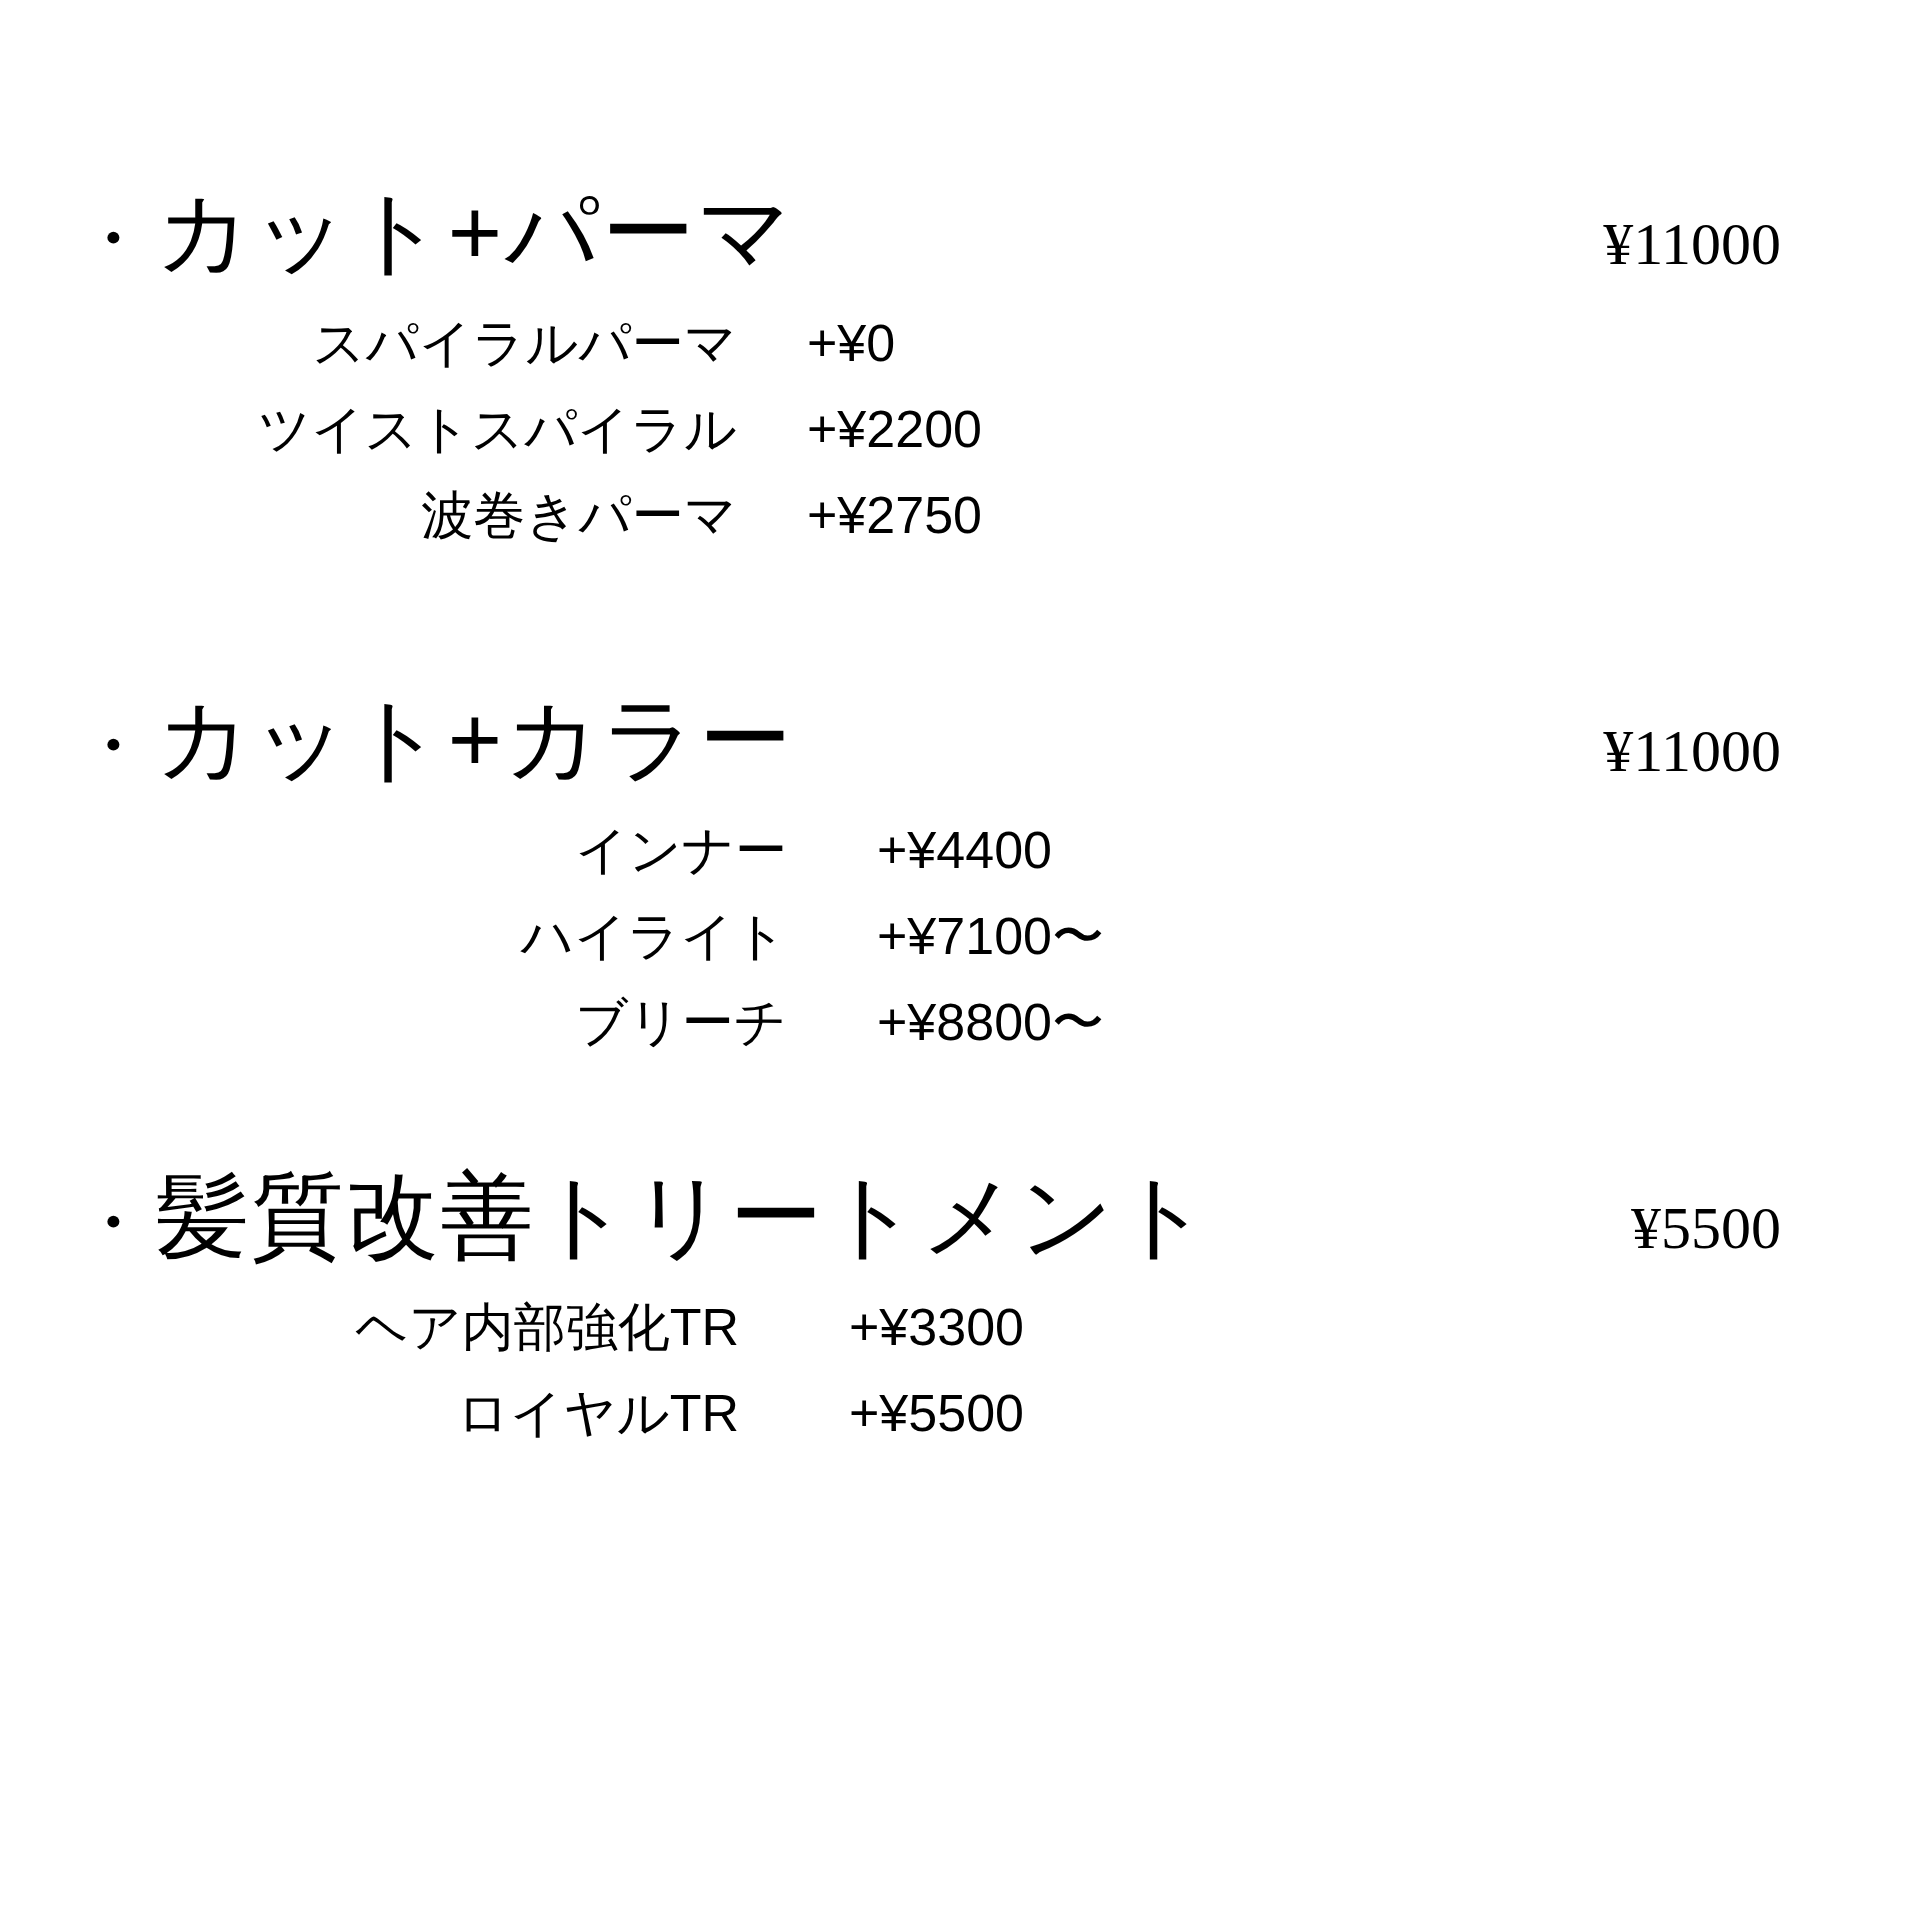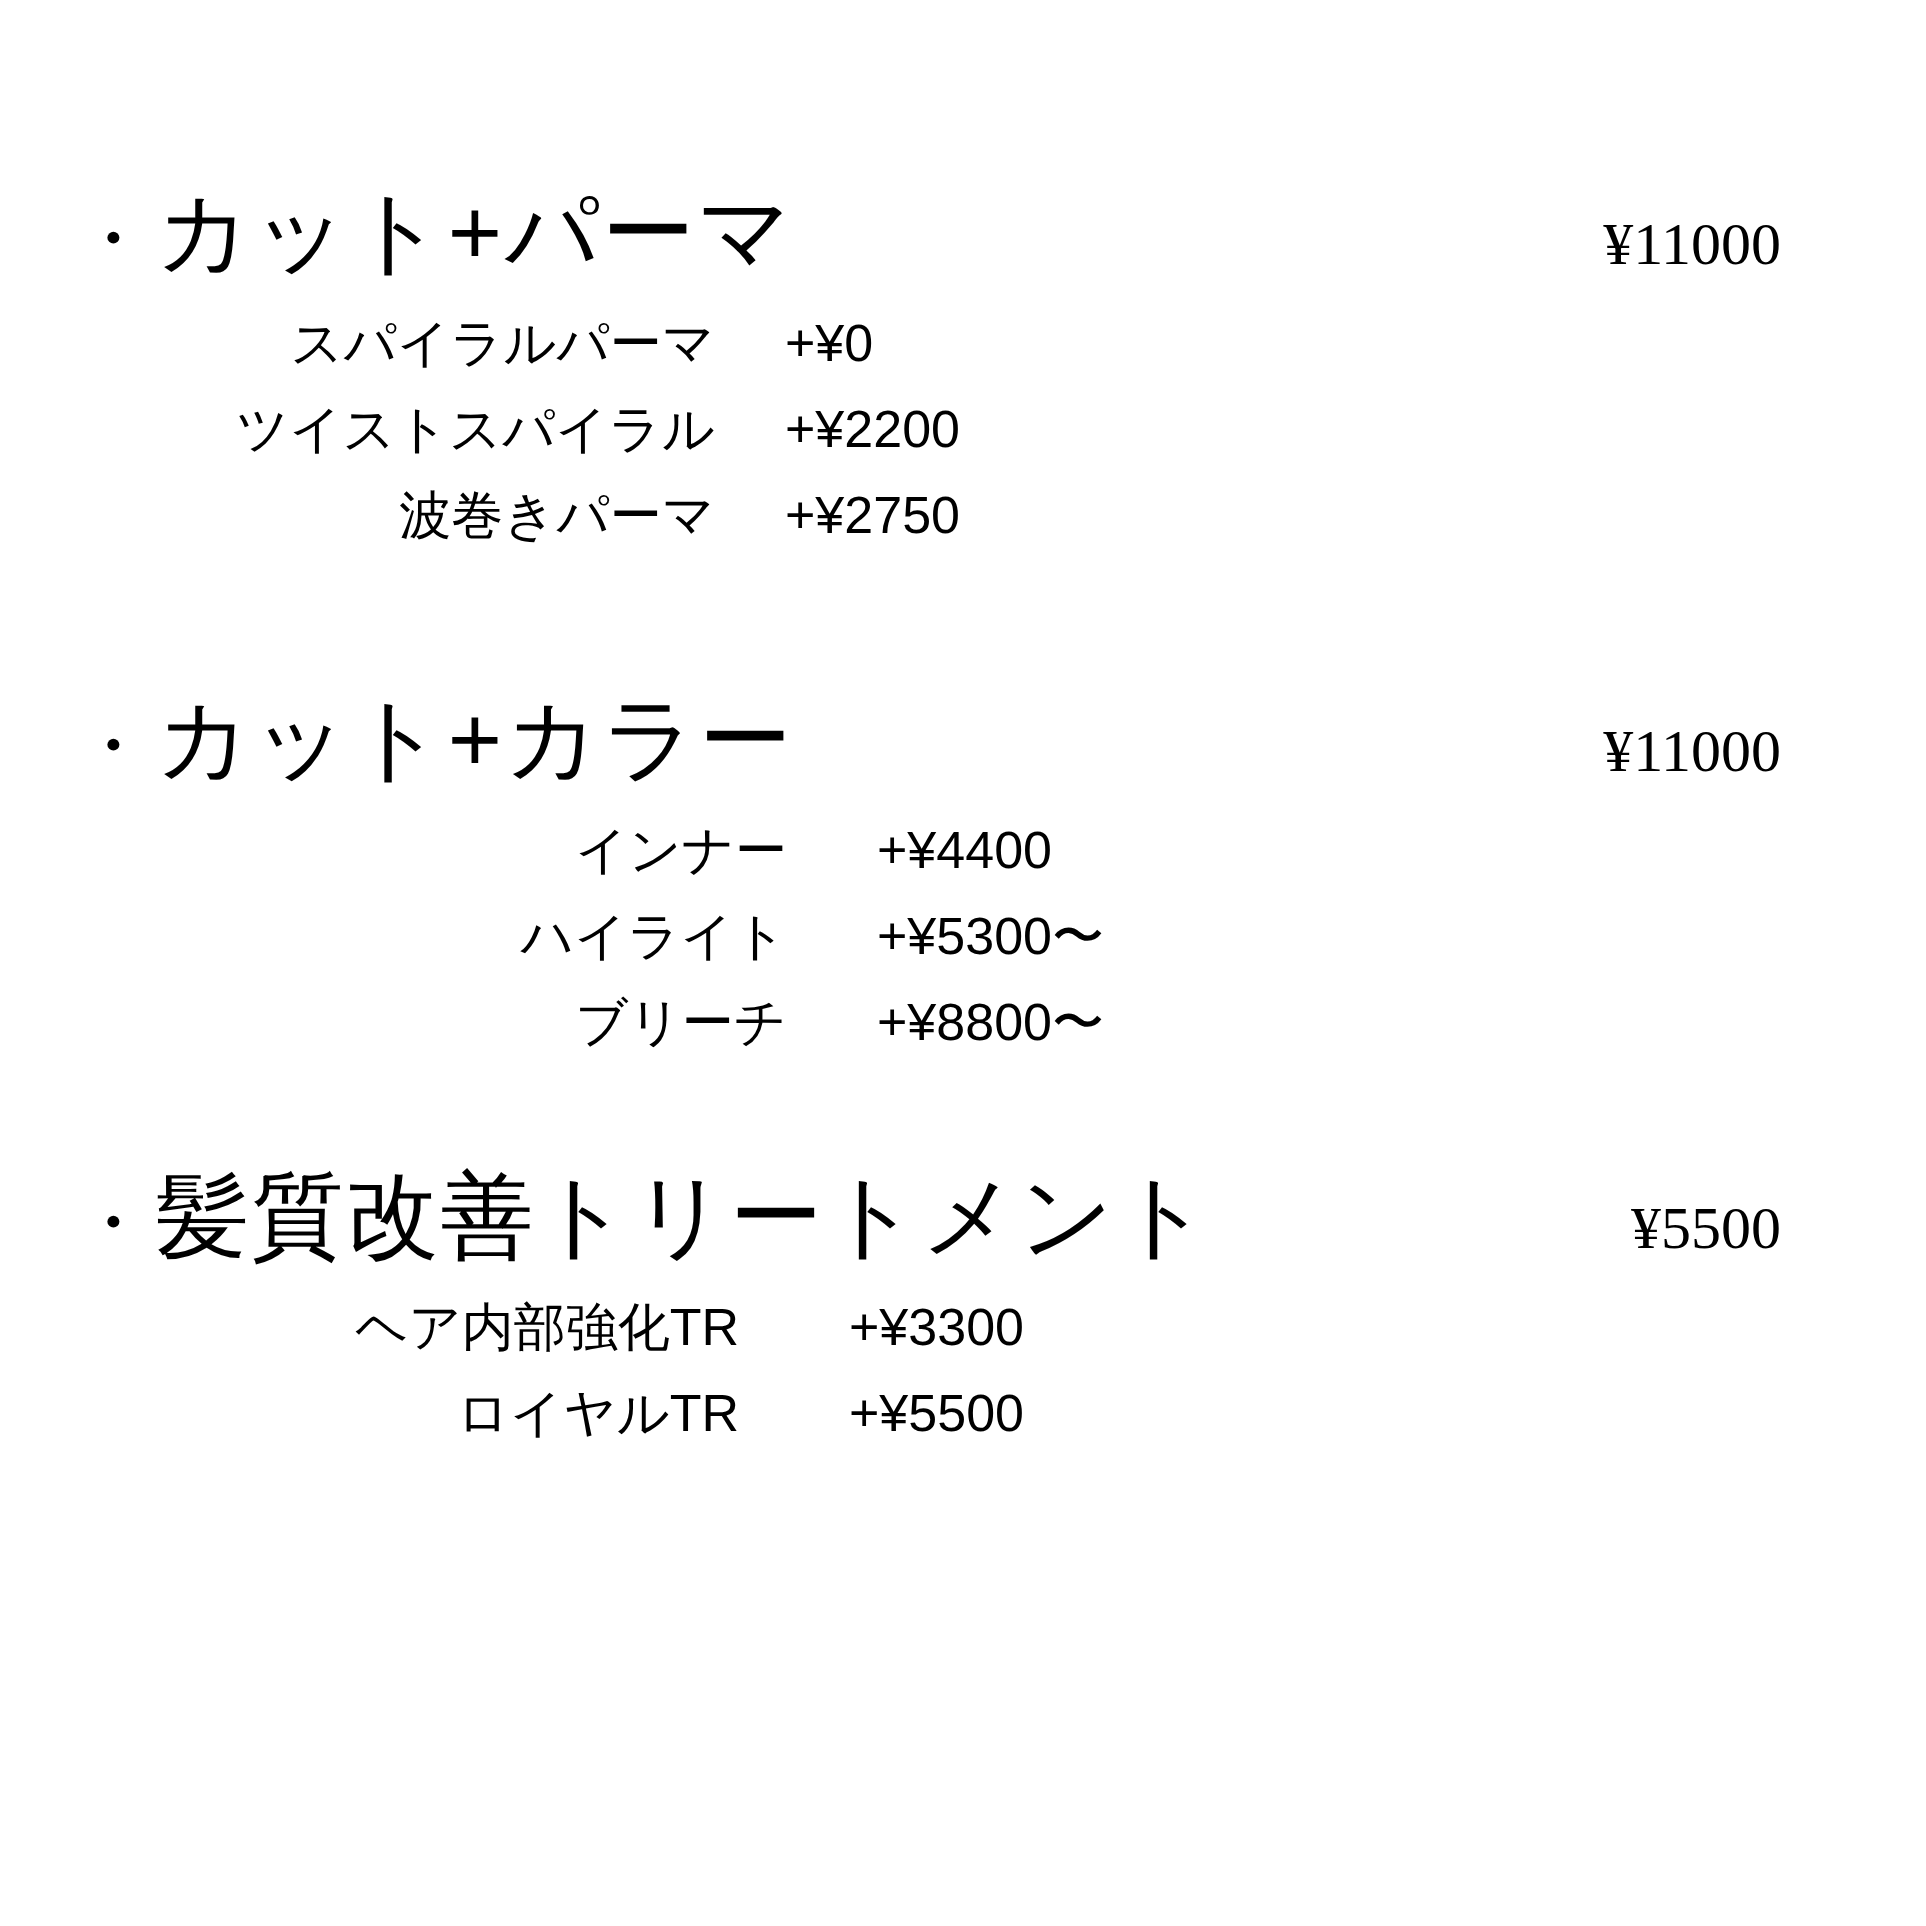--- a/index.html
+++ b/index.html
@@ -72,21 +72,21 @@
     text-align: right;
   }
   .option-price {
     font-size: 52px;
     line-height: 1.1;
     white-space: nowrap;
   }
   
   .grp-perm .option-name { width: 692px; padding-right: 0; }
   .grp-perm .option-price { margin-left: 70px; }
-  .grp-perm { padding-left: 23px; }
+  .grp-perm { padding-left: 45px; }
 
   .grp-color { padding-left: 35px; }
   .grp-color .option-name { width: 752px; }
   .grp-color .option-price { margin-left: 90px; }
 
   .grp-treat { padding-left: 37px; }
   .grp-treat .option-name { width: 702px; }
   .grp-treat .option-price { margin-left: 110px; }
 
   .gap-big { height: 125px; }
@@ -127,21 +127,21 @@
       <span class="service-name">カット+カラー</span>
       <span class="service-price">¥11000</span>
     </div>
     <div class="options grp-color">
       <div class="option-row">
         <span class="option-name">インナー</span>
         <span class="option-price">+¥4400</span>
       </div>
       <div class="option-row">
         <span class="option-name">ハイライト</span>
-        <span class="option-price">+¥5300〜</span>
+        <span class="option-price">+¥7100〜</span>
       </div>
       <div class="option-row">
         <span class="option-name">ブリーチ</span>
         <span class="option-price">+¥8800〜</span>
       </div>
     </div>
   </div>
 
   <div class="gap-mid"></div>
 

